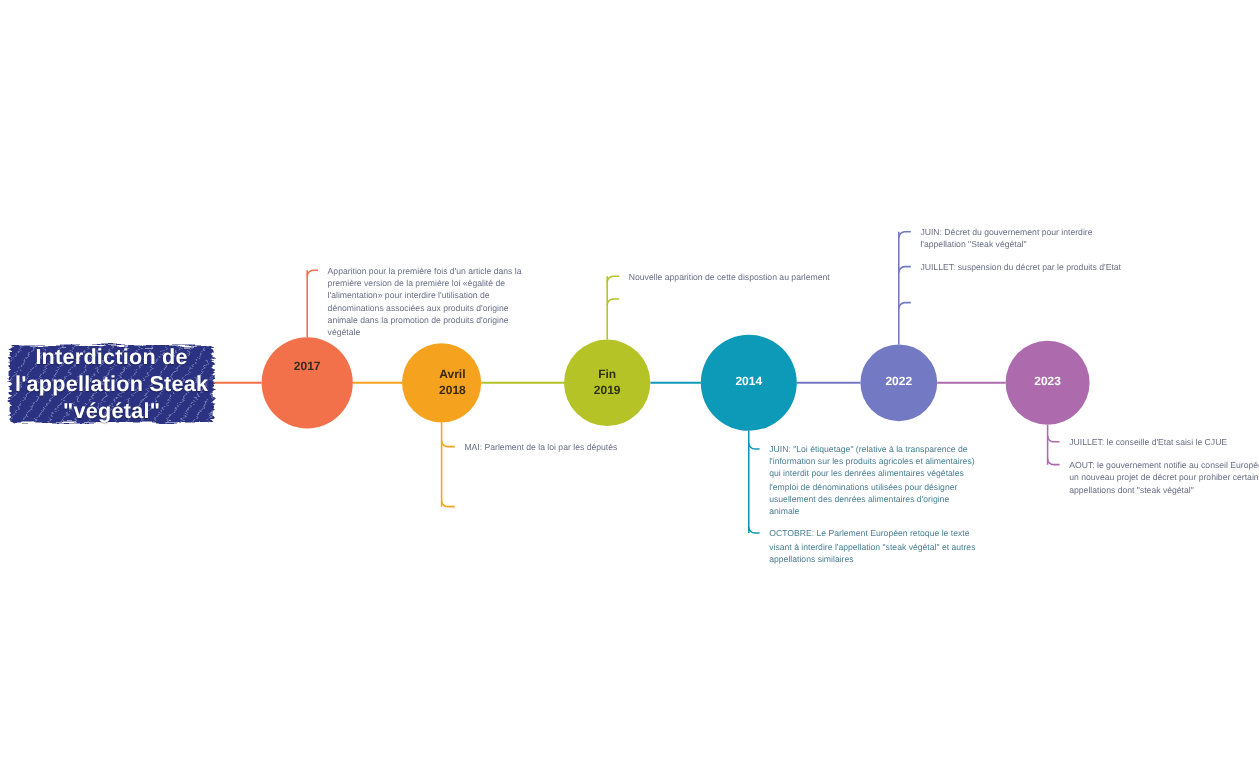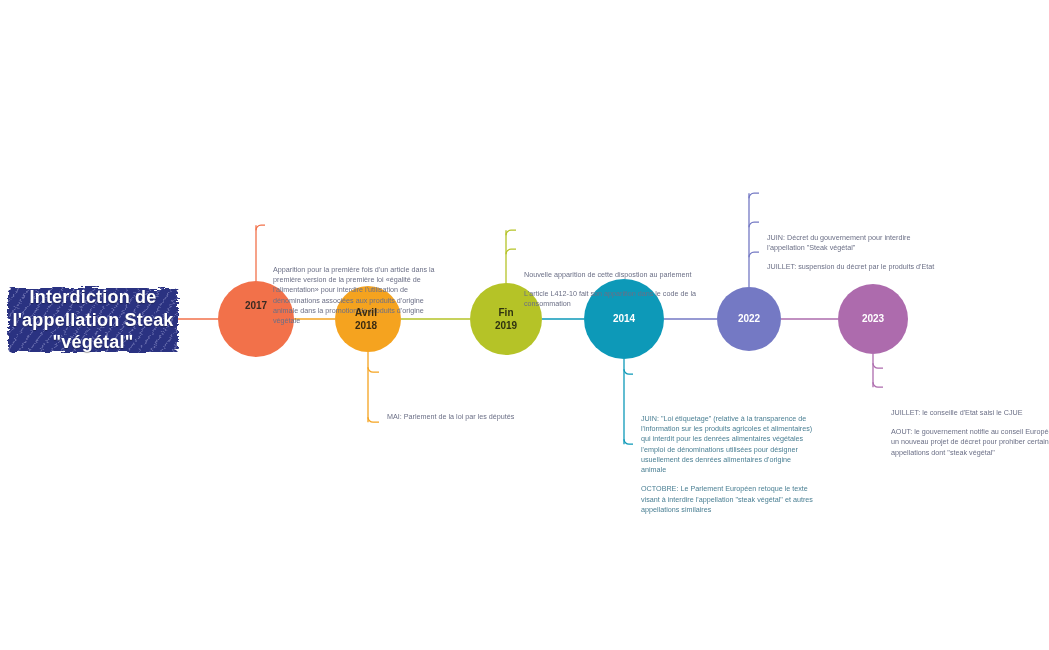--- a/index.html
+++ b/index.html
@@ -51,21 +51,20 @@
     font-weight: bold;
     z-index: 5;
     white-space: pre-line;
   }
   .tblock {
     position: absolute;
     font-size: 7.2px;
     line-height: 1.42;
     z-index: 4;
     width: 175px;
-    margin-top: 44px;
   }
   .tblock p {
     margin: 0 0 9px 0;
   }
   .tblock p:last-child { margin-bottom: 0; }
 </style>
 </head>
 <body>
 
 <svg id="canvas" viewBox="0 0 1049 650" xmlns="http://www.w3.org/2000/svg">
@@ -120,38 +119,37 @@
       <circle cx="873" cy="319" r="35" fill="#ad6bad"></circle>
     </g>
 </svg>
 
 <div class="title-box" id="title-box">Interdiction de
 l'appellation
 Steak "végétal"</div>
 
 <div id="nodes-layer">
     <div class="node" style="left: 218px; top: 268px; width: 76px; height: 76px; color: rgb(58, 42, 34);">2017</div>
-    <div class="node" style="left: 333px; top: 286px; width: 66px; height: 66px; color: rgb(58, 42, 16);">Avril
+    <div class="node" style="left: 344px; top: 286px; width: 66px; height: 66px; color: rgb(58, 42, 16);">Avril
 2018</div>
     <div class="node" style="left: 470px; top: 283px; width: 72px; height: 72px; color: rgb(47, 51, 16);">Fin
 2019</div>
     <div class="node" style="left: 584px; top: 279px; width: 80px; height: 80px; color: rgb(255, 255, 255);">2014</div>
     <div class="node" style="left: 717px; top: 287px; width: 64px; height: 64px; color: rgb(255, 255, 255);">2022</div>
     <div class="node" style="left: 838px; top: 284px; width: 70px; height: 70px; color: rgb(255, 255, 255);">2023</div>
   </div>
 <div id="annot-layer">
     <div class="tblock" style="left: 273px; top: 221px; color: rgb(107, 111, 134);">
       <p>Apparition pour la première fois d'un article dans la première version de la première loi «égalité de l'alimentation» pour interdire l'utilisation de dénominations associées aux produits d'origine animale dans la promotion de produits d'origine végétale</p>
     </div>
     <div class="tblock" style="left: 387px; top: 368px; color: rgb(107, 111, 134);">
       <p>MAI: Parlement de la loi par les députés</p>
     </div>
     <div class="tblock" style="left: 524px; top: 226px; color: rgb(107, 111, 134);">
       <p>Nouvelle apparition de cette dispostion au parlement</p>
-      <p>L'article L412-10 fait son apparition dans le code de la consommation</p>
     </div>
     <div class="tblock" style="left: 641px; top: 370px; color: rgb(74, 127, 147);">
       <p>JUIN: "Loi étiquetage" (relative à la transparence de l'information sur les produits agricoles et alimentaires) qui interdit pour les denrées alimentaires végétales l'emploi de dénominations utilisées pour désigner usuellement des denrées alimentaires d'origine animale</p>
       <p>OCTOBRE: Le Parlement Européen retoque le texte visant à interdire l'appellation "steak végétal" et autres appellations similaires</p>
     </div>
     <div class="tblock" style="left: 767px; top: 189px; color: rgb(107, 111, 134);">
       <p>JUIN: Décret du gouvernement pour interdire l'appellation "Steak végétal"</p>
       <p>JUILLET: suspension du décret par le produits d'Etat</p>
     </div>
     <div class="tblock" style="left: 891px; top: 364px; color: rgb(107, 111, 134);">

